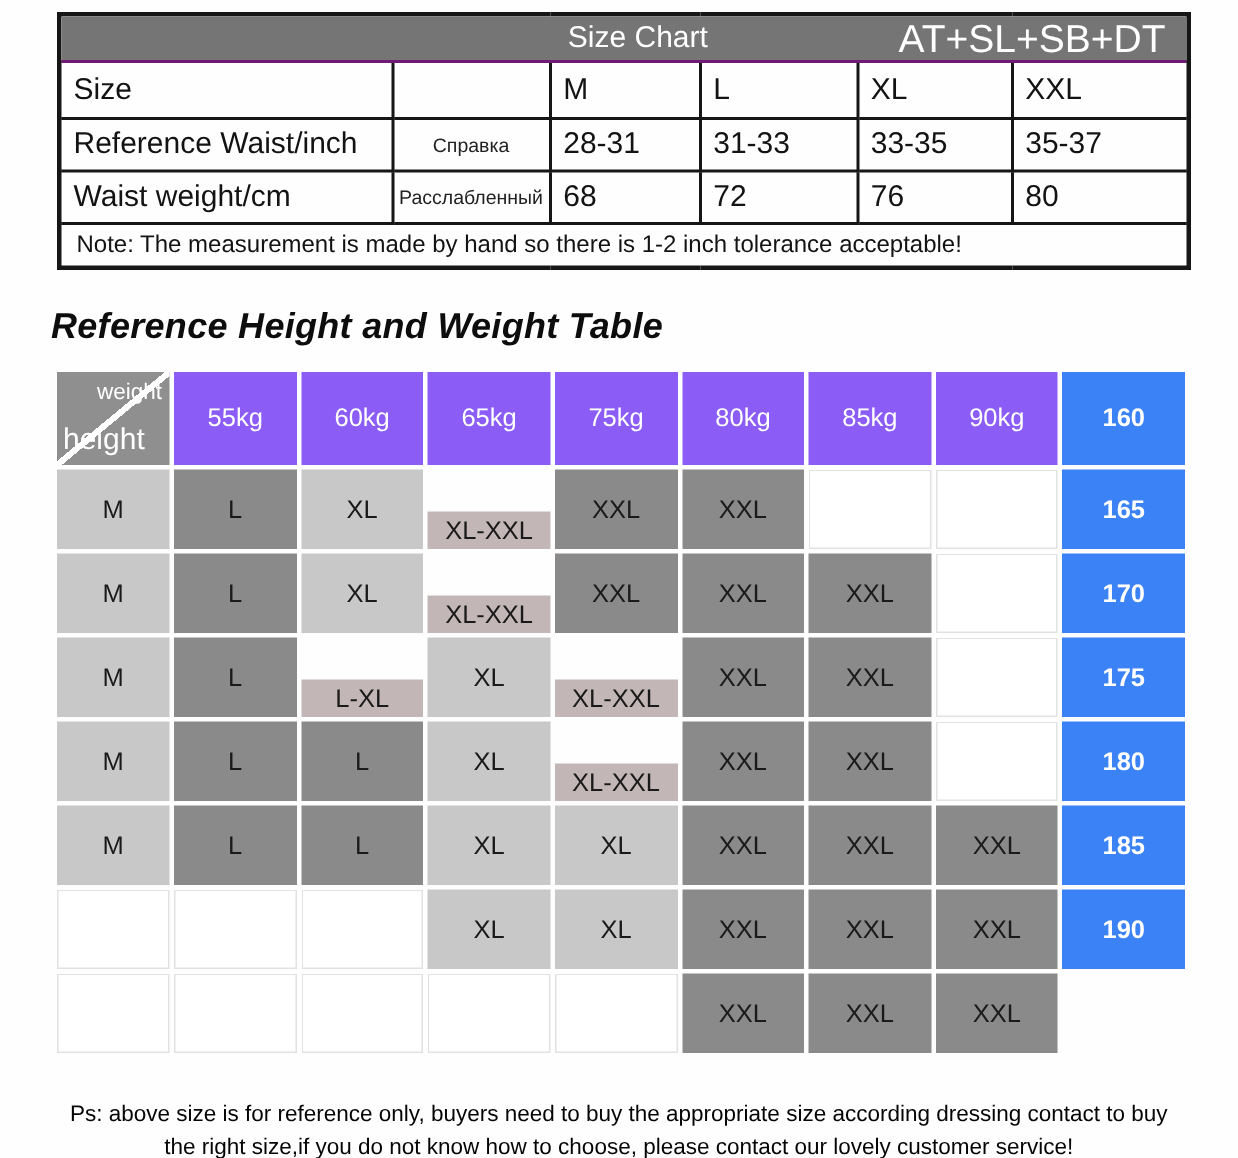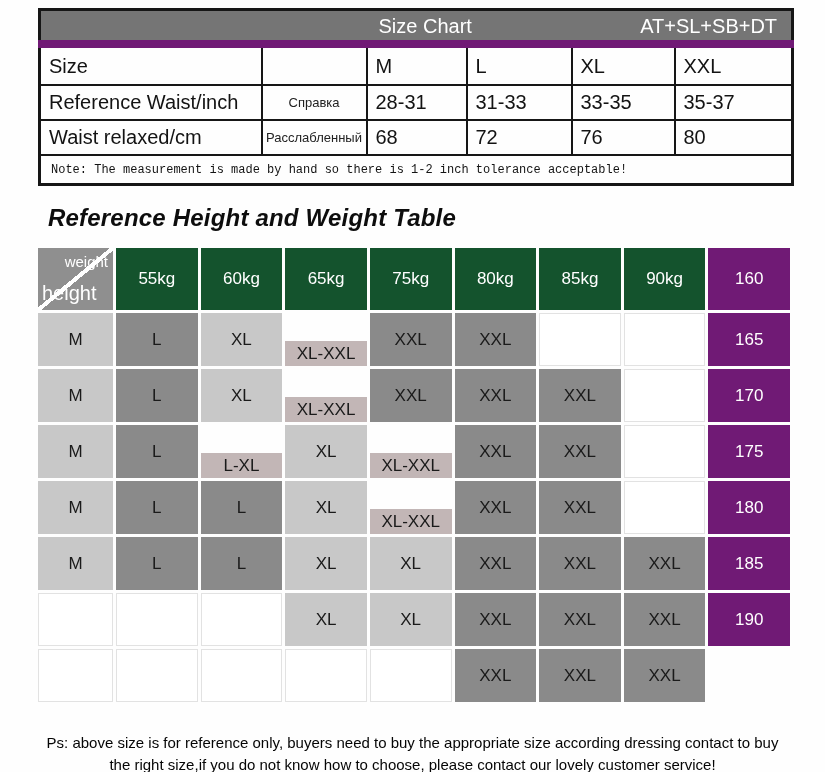--- a/index.html
+++ b/index.html
@@ -22,42 +22,42 @@
     padding:0 8px;
     font-size:20px;
     color:#131313;
     white-space:nowrap;
     overflow:hidden;
   }
   .size-table tr.r-hdr td{
     position:relative;
     background:#757575;
     height:29px;
-    border-bottom:8px solid #701a75;
+    border-bottom:2px solid #701a75;
   }
   .hdr-title{
     position:absolute;left:45%;top:50%;transform:translateY(-50%);
     color:#fff;font-size:20px;
   }
   .hdr-code{
     position:absolute;right:14px;top:50%;transform:translateY(-50%);
-    color:#fff;font-size:20px;
+    color:#fff;font-size:26px;
   }
   .size-table tr.r-size td{height:36px;}
   .size-table tr.r-data td{height:33px;}
   .size-table td.sub{
     font-size:13px;text-align:center;padding:0 2px;color:#222;
   }
   .size-table tr.r-note td{
-    height:27px;font-size:12px;padding-left:10px;font-family:Liberation Mono, monospace;
+    height:27px;font-size:16px;padding-left:10px;
   }
 
   
   .hw-heading{
-    position:absolute;left:48px;top:204px;
+    position:absolute;left:34px;top:204px;
     font-size:24px;font-weight:bold;font-style:italic;
     color:#0d0d0d;letter-spacing:0.2px;
   }
 
   
   .grid{
     position:absolute;left:38px;top:248px;width:752px;
     display:grid;
     grid-template-columns:75px repeat(8,1fr);
     grid-template-rows:62px repeat(7,53px);
@@ -70,22 +70,22 @@
   .corner{
     position:relative;
     background-image:linear-gradient(to bottom right,
       transparent calc(50% - 2px), #ffffff calc(50% - 2px),
       #ffffff calc(50% + 2px), transparent calc(50% + 2px));
     background-color:#8f8f8f;
     color:#fff;
   }
   .corner .cw{position:absolute;top:5px;right:5px;font-size:15px;}
   .corner .ch{position:absolute;bottom:5px;left:4px;font-size:20px;}
-  .wh{background:#14532d;color:#fff;font-size:18px;}
-  .hh{background:#701a75;color:#fff;font-size:18px;}
+  .wh{background:#8b5cf6;color:#fff;font-size:18px;}
+  .hh{background:#3b82f6;color:#fff;font-size:18px;font-weight:bold;}
   .cell{color:#1a1a1a;}
   .cell[data-shade="light"]{background:#c8c8c8;}
   .cell[data-shade="dark"]{background:#8a8a8a;}
   .cell[data-shade="pink"]{background:#c2b6b6;margin-top:28px;}
   .cell[data-shade="empty"]{background:#ffffff;box-shadow:inset 0 0 0 1px #e2e2e2;}
 
   
   .footer{
     position:absolute;left:0;top:732px;width:825px;
     text-align:center;font-size:15px;line-height:1.45;color:#050505;
@@ -120,21 +120,21 @@
     </tr>
     <tr class="r-data">
       <td class="lbl">Reference Waist/inch</td>
       <td class="sub">Справка</td>
       <td class="val">28-31</td>
       <td class="val">31-33</td>
       <td class="val">33-35</td>
       <td class="val">35-37</td>
     </tr>
     <tr class="r-data">
-      <td class="lbl">Waist relaxed/cm</td>
+      <td class="lbl">Waist weight/cm</td>
       <td class="sub">Расслабленный</td>
       <td class="val">68</td>
       <td class="val">72</td>
       <td class="val">76</td>
       <td class="val">80</td>
     </tr>
     <tr class="r-note">
       <td colspan="6">Note: The measurement is made by hand so there is 1-2 inch tolerance acceptable!</td>
     </tr>
   </tbody>

